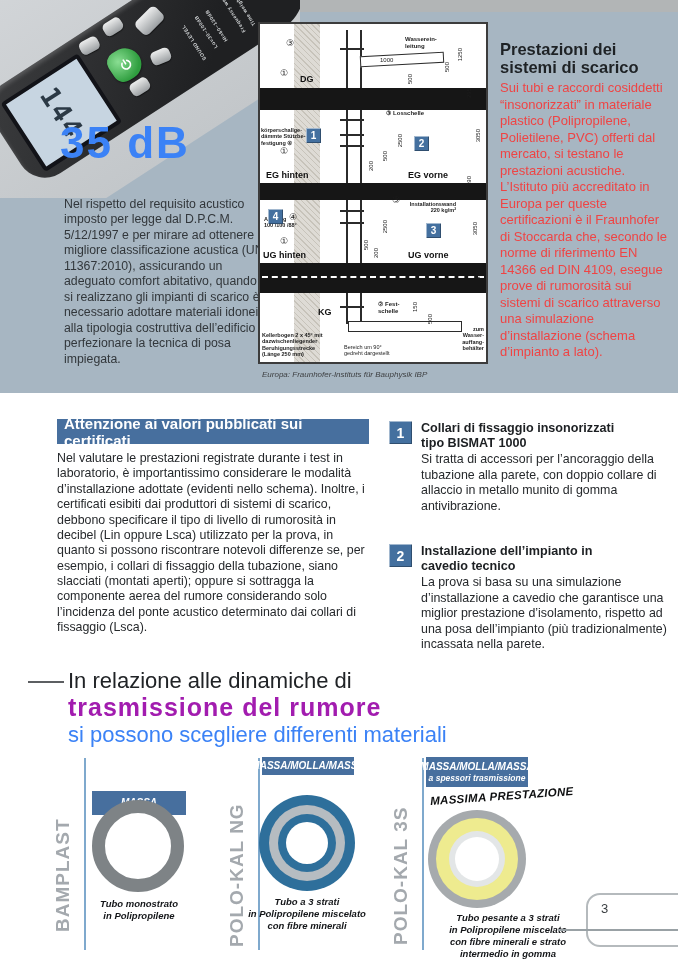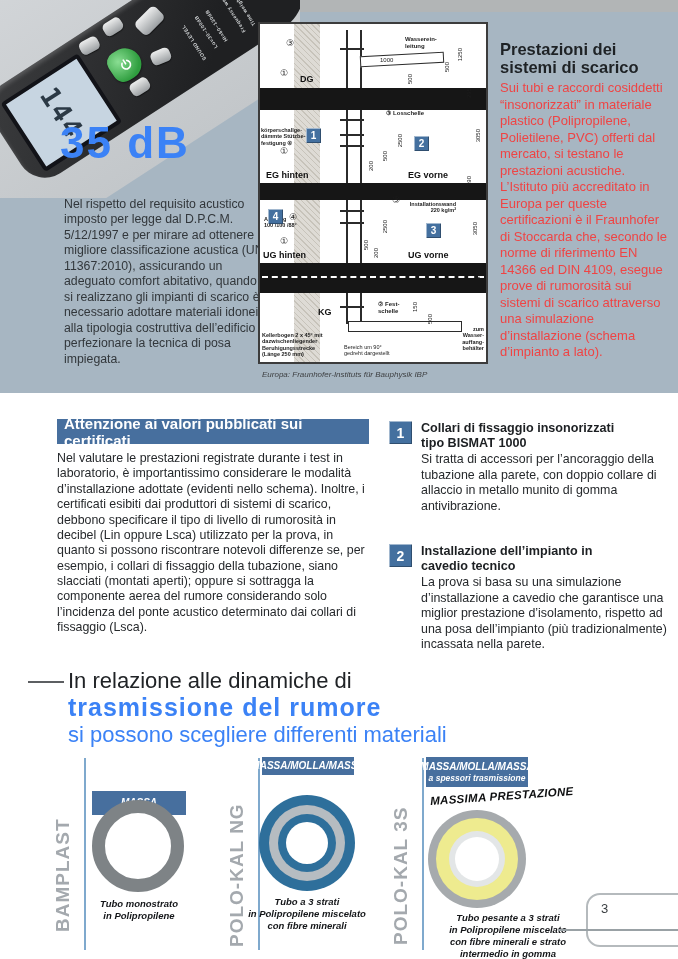--- a/index.html
+++ b/index.html
@@ -54,21 +54,21 @@
   .rc-body{left:500px;top:80px;width:170px;font-size:13px;line-height:1.27;color:#ef4444;}
   
   .att-bar{left:57px;top:419px;width:312px;height:25px;background:#476f9e;color:#fff;
            font-size:15px;font-weight:bold;display:flex;align-items:center;padding-left:7px;box-sizing:border-box;}
   .att-body{left:57px;top:451px;width:314px;font-size:12.4px;line-height:1.24;color:#26292c;}
   .note-title{font-size:12.6px;font-weight:bold;line-height:1.2;color:#1c1f22;}
   .note-body{font-size:12.4px;line-height:1.25;color:#26292c;}
   
   .h-dash{left:28px;top:681px;width:36px;height:2px;background:#5c5f62;}
   .mh1{left:68px;top:668px;font-size:22px;color:#202326;text-align:center;}
-  .mh2{left:68px;top:693px;font-size:25px;font-weight:bold;letter-spacing:1px;color:#3b82f6;}
+  .mh2{left:68px;top:693px;font-size:25px;font-weight:bold;letter-spacing:1px;color:#a21caf;}
   .mh3{left:68px;top:722px;font-size:22px;color:#3b82f6;}
   .brand{writing-mode:vertical-rl;transform:rotate(180deg);font-size:19px;font-weight:bold;
          color:#a4a9ae;letter-spacing:1px;height:165px;text-align:center;}
   .vline{width:2px;background:#7fa9cd;}
   .badge{background:#476f9e;color:#fff;font-weight:bold;font-style:italic;font-size:10px;
          display:flex;flex-direction:column;align-items:center;justify-content:center;line-height:1.2;}
   .badge .b2{font-size:8.5px;}
   .ring{border-radius:50%;display:flex;align-items:center;justify-content:center;}
   .capt{font-size:9.5px;font-weight:bold;font-style:italic;color:#141619;text-align:center;line-height:1.25;}
   .massima{font-size:11.5px;font-weight:bold;font-style:italic;color:#0e0f10;transform:rotate(-4deg);letter-spacing:.3px;}

